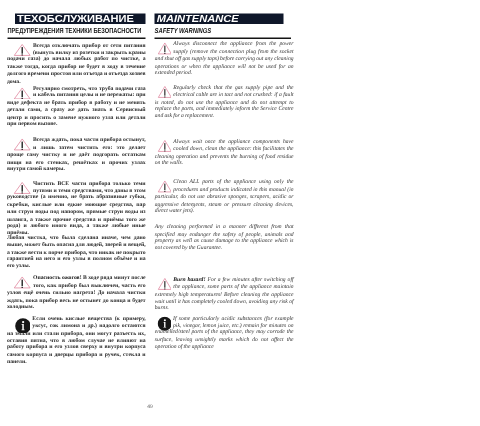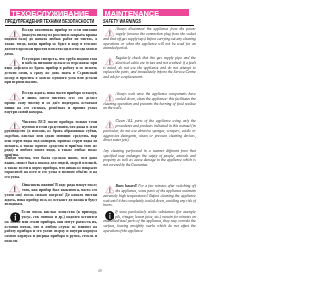--- a/index.html
+++ b/index.html
@@ -1,23 +1,23 @@
 <!DOCTYPE html>
 <html lang="ru"><head>
 <meta charset="utf-8">
 <style>
   html,body{margin:0;padding:0;background:#fff;}
   body{width:200px;height:284px;overflow:hidden;
        font-family:"Liberation Serif",serif;}
   .page{position:relative;width:200px;height:284px;background:#fff;}
 
   
-  .banner{position:absolute;background:#ec4899;color:#fff;
+  .banner{position:absolute;background:#0f172a;color:#fff;
           font-family:"Liberation Sans",sans-serif;font-weight:bold;
-          display:flex;overflow:hidden;}
+          display:flex;align-items:center;overflow:hidden;}
   .banner .btxt{padding-left:1.3px;white-space:nowrap;display:block;transform:scaleY(0.92);transform-origin:left center;}
   .subtitle{position:absolute;font-family:"Liberation Sans",sans-serif;
             font-weight:bold;color:#151515;white-space:nowrap;
             transform-origin:left top;}
   .rule{position:absolute;background:#141414;}
 
   
   .col{position:absolute;width:92.5px;height:0;}
   .colL{left:4.6px;}
   .colR{left:103.2px;}
@@ -95,21 +95,21 @@
       <div class="blk" style="top: 210.3px;">
         <svg class="inf" viewBox="0 0 32 32">
  <circle cx="16" cy="16" r="15.6" fill="#161616"></circle>
  <path d="M13.2 24.6 h6.0 v-1.5 h-1.5 v-11.0 h-4.5 v1.5 h1.5 v9.5 h-1.5 z" fill="#ffffff"></path>
  <circle cx="16.4" cy="8.2" r="2.3" fill="#ffffff"></circle>
 </svg>
         <p>Если очень кислые вещества (к примеру, уксус, сок лимона и др.) надолго остаются на эмали или стали прибора, они могут разъесть их, оставив пятна, что в любом случае не влияют на работу прибора и его узлов сверху и внутри корпуса самого корпуса и дверцы прибора и ручек, стекла и панели.</p>
       </div>
     </div>
 
-  <div class="banner" style="left:103.2px;top:8.6px;width:86.3px;height:7.8px;font-size:7.4px;">
+  <div class="banner" style="left:103.2px;top:8.6px;width:86.3px;height:7.8px;font-size:7.4px;font-style:italic;">
     <span class="btxt">MAINTENANCE</span>
   </div>
   <div class="subtitle" style="left:103.4px;top:18.4px;font-size:5.0px;font-style:italic;transform:scale(0.78,0.95);">SAFETY WARNINGS</div>
   <div class="rule" style="left:103.4px;top:24.7px;width:90.4px;height:1.45px;"></div>
 
   <div class="col colR" style="top:0;">
       <div class="blk" style="top: 27.4px;">
         <svg class="tri" viewBox="0 0 49 43">
  <path d="M24.5 3.2 L46.4 39.8 L2.6 39.8 Z" fill="none" stroke="#dd7f99" stroke-width="2.4" stroke-linejoin="round"></path>
  <rect x="22.7" y="12" width="3.6" height="22" fill="#171717"></rect>

